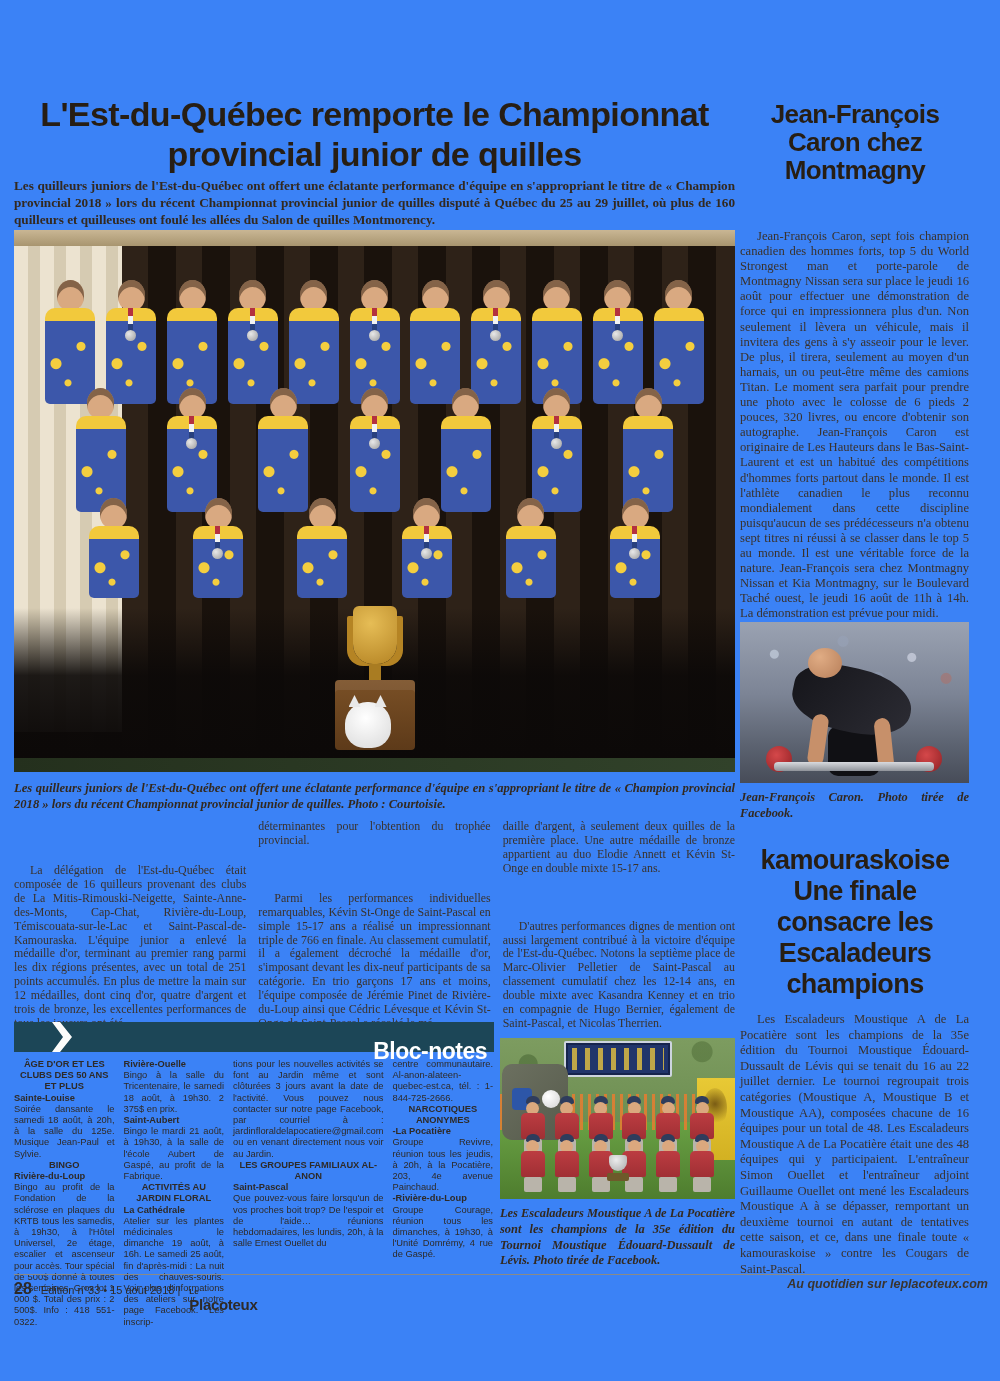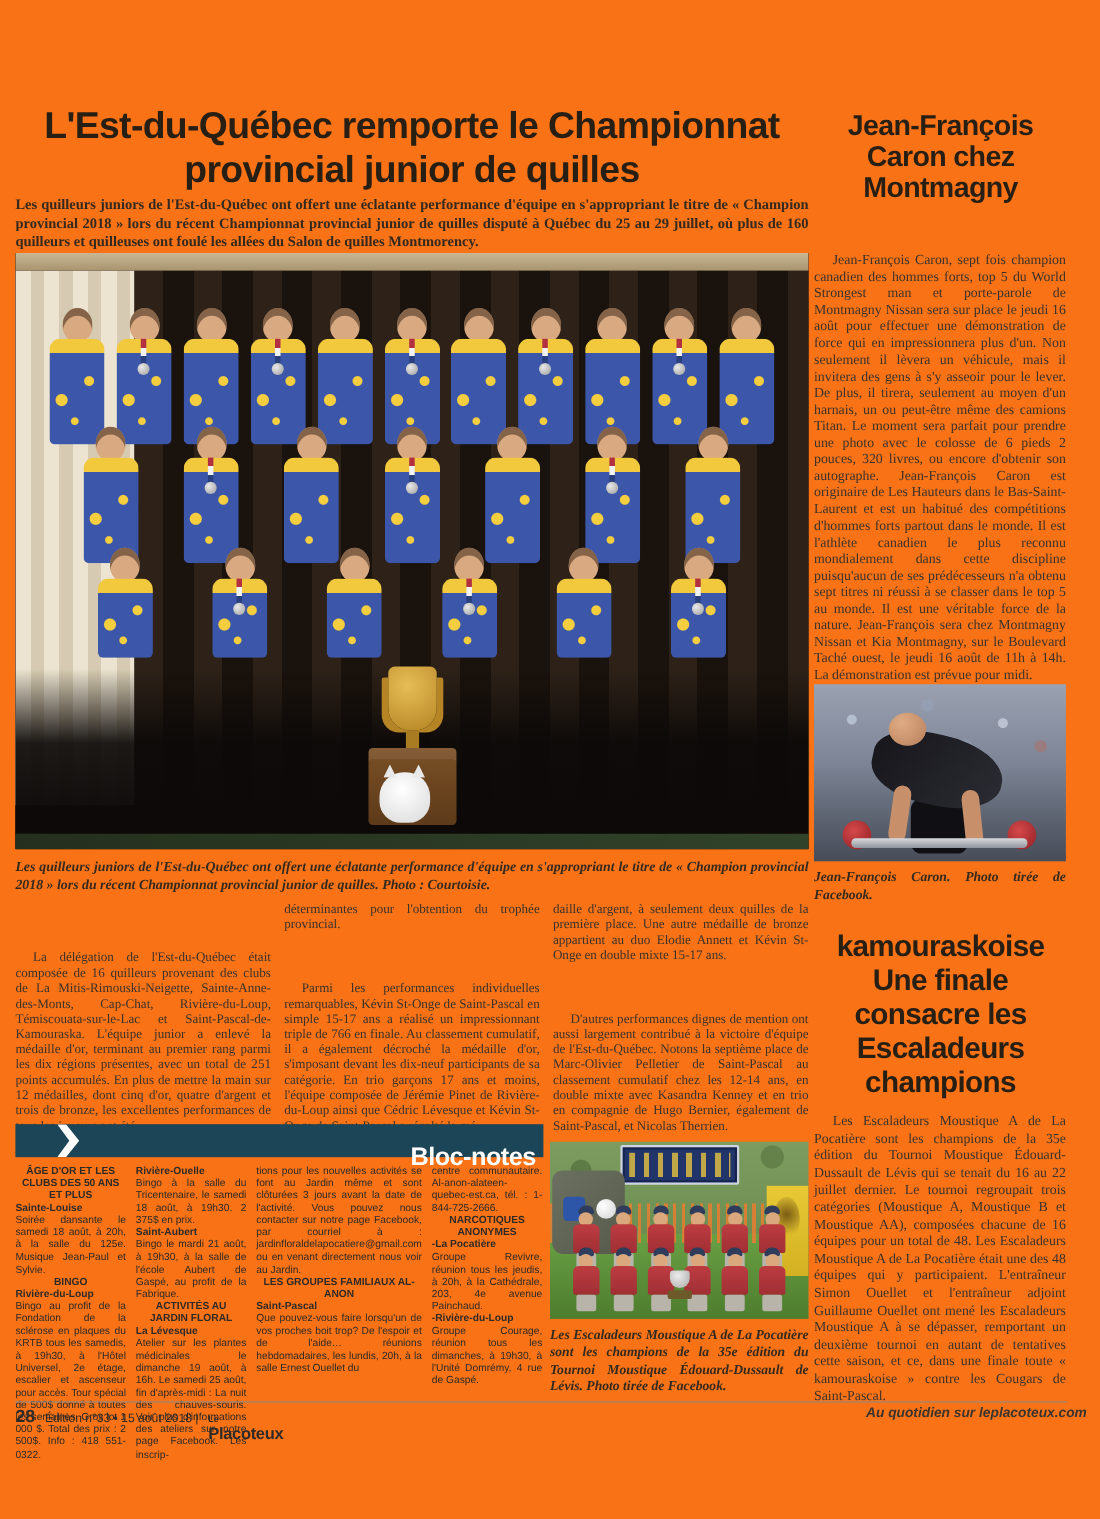--- a/index.html
+++ b/index.html
@@ -1,16 +1,16 @@
 <!DOCTYPE html>
 <html lang="fr"><head>
 <meta charset="utf-8">
 <style>
   html,body{margin:0;padding:0;background:#e8e8e6;}
-  #page{position:relative;width:1000px;height:1381px;background:#f97316;margin:0 auto;overflow:hidden;
+  #page{position:relative;width:1000px;height:1381px;background:#3b82f6;margin:0 auto;overflow:hidden;
         font-family:"Liberation Serif", serif;color:#3a322c;}
   .abs{position:absolute;}
 
   
   .headline{font-family:"Liberation Sans", sans-serif;font-weight:800;color:#271e14;letter-spacing:-0.6px;text-align:center;}
   #main-headline{left:14px;top:94px;width:721px;font-size:34px;line-height:40px;}
   #caron-headline{left:740px;top:100px;width:230px;font-size:26px;line-height:28px;}
   #finale-headline{left:740px;top:845px;width:230px;font-size:27px;line-height:31px;}
 
   
@@ -306,34 +306,34 @@
       <div class="bn-section">BINGO</div>
       <div class="bn-place">Rivière-du-Loup</div>
       <div class="bn-body">Bingo au profit de la Fondation de la sclérose en plaques du KRTB tous les samedis, à 19h30, à l'Hôtel Universel, 2e étage, escalier et ascenseur pour accès. Tour spécial de 500$ donné à toutes les semaines. Gros lot 1 000 $. Total des prix : 2 500$. Info : 418 551-0322.</div>
     </div>
     <div class="bn-col">
       <div class="bn-place">Rivière-Ouelle</div>
       <div class="bn-body">Bingo à la salle du Tricentenaire, le samedi 18 août, à 19h30. 2 375$ en prix.</div>
       <div class="bn-place">Saint-Aubert</div>
       <div class="bn-body">Bingo le mardi 21 août, à 19h30, à la salle de l'école Aubert de Gaspé, au profit de la Fabrique.</div>
       <div class="bn-section">ACTIVITÉS AU JARDIN FLORAL</div>
-      <div class="bn-place">La Lévesque</div>
+      <div class="bn-place">La Cathédrale</div>
       <div class="bn-body">Atelier sur les plantes médicinales le dimanche 19 août, à 16h. Le samedi 25 août, fin d'après-midi : La nuit des chauves-souris. Voir plus d'informations des ateliers sur notre page Facebook. Les inscrip-</div>
     </div>
     <div class="bn-col">
       <div class="bn-body">tions pour les nouvelles activités se font au Jardin même et sont clôturées 3 jours avant la date de l'activité. Vous pouvez nous contacter sur notre page Facebook, par courriel à : jardinfloraldelapocatiere@gmail.com ou en venant directement nous voir au Jardin.</div>
       <div class="bn-section">LES GROUPES FAMILIAUX AL-ANON</div>
       <div class="bn-place">Saint-Pascal</div>
       <div class="bn-body">Que pouvez-vous faire lorsqu'un de vos proches boit trop? De l'espoir et de l'aide… réunions hebdomadaires, les lundis, 20h, à la salle Ernest Ouellet du</div>
     </div>
     <div class="bn-col">
       <div class="bn-body">centre communautaire. Al-anon-alateen-quebec-est.ca, tél. : 1-844-725-2666.</div>
       <div class="bn-section">NARCOTIQUES ANONYMES</div>
       <div class="bn-place">-La Pocatière</div>
-      <div class="bn-body">Groupe Revivre, réunion tous les jeudis, à 20h, à la Cathédrale, 203, 4e avenue Painchaud.</div>
+      <div class="bn-body">Groupe Revivre, réunion tous les jeudis, à 20h, à la Pocatière, 203, 4e avenue Painchaud.</div>
       <div class="bn-place">-Rivière-du-Loup</div>
       <div class="bn-body">Groupe Courage, réunion tous les dimanches, à 19h30, à l'Unité Domrémy, 4 rue de Gaspé.</div>
     </div>
   </div>
 
   <div class="abs" id="photo-esc">
     <div class="esc-trees"></div>
     <div class="esc-fence"></div>
     <div class="esc-board"></div>
     <div class="esc-banner-l">

